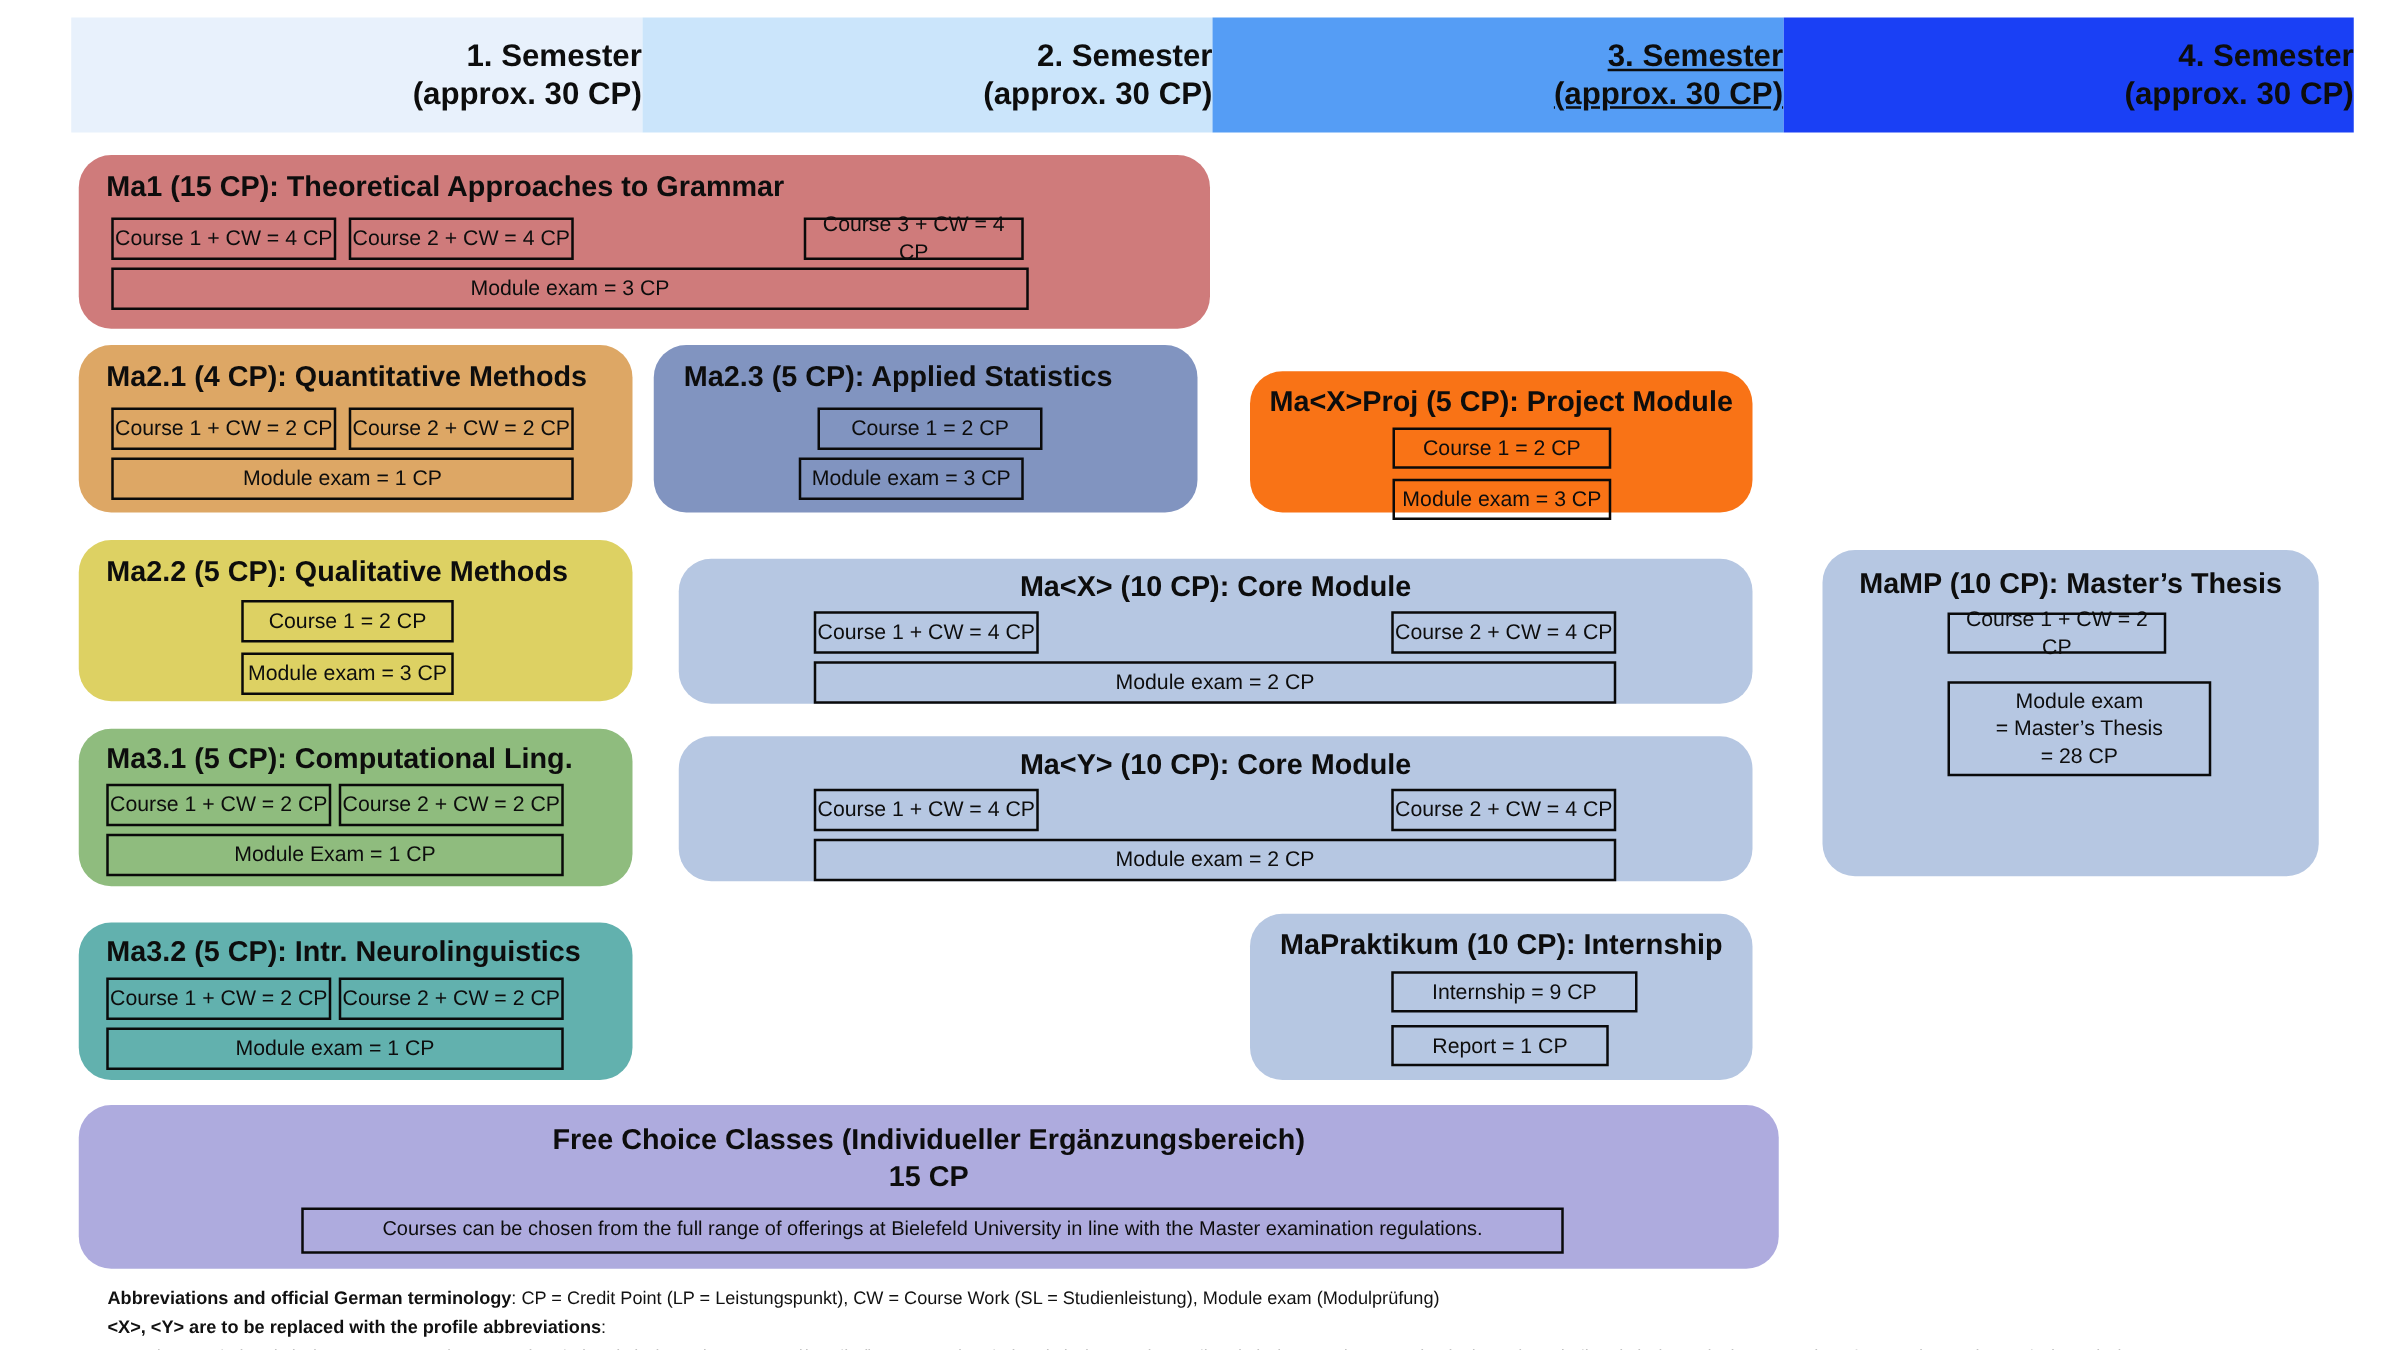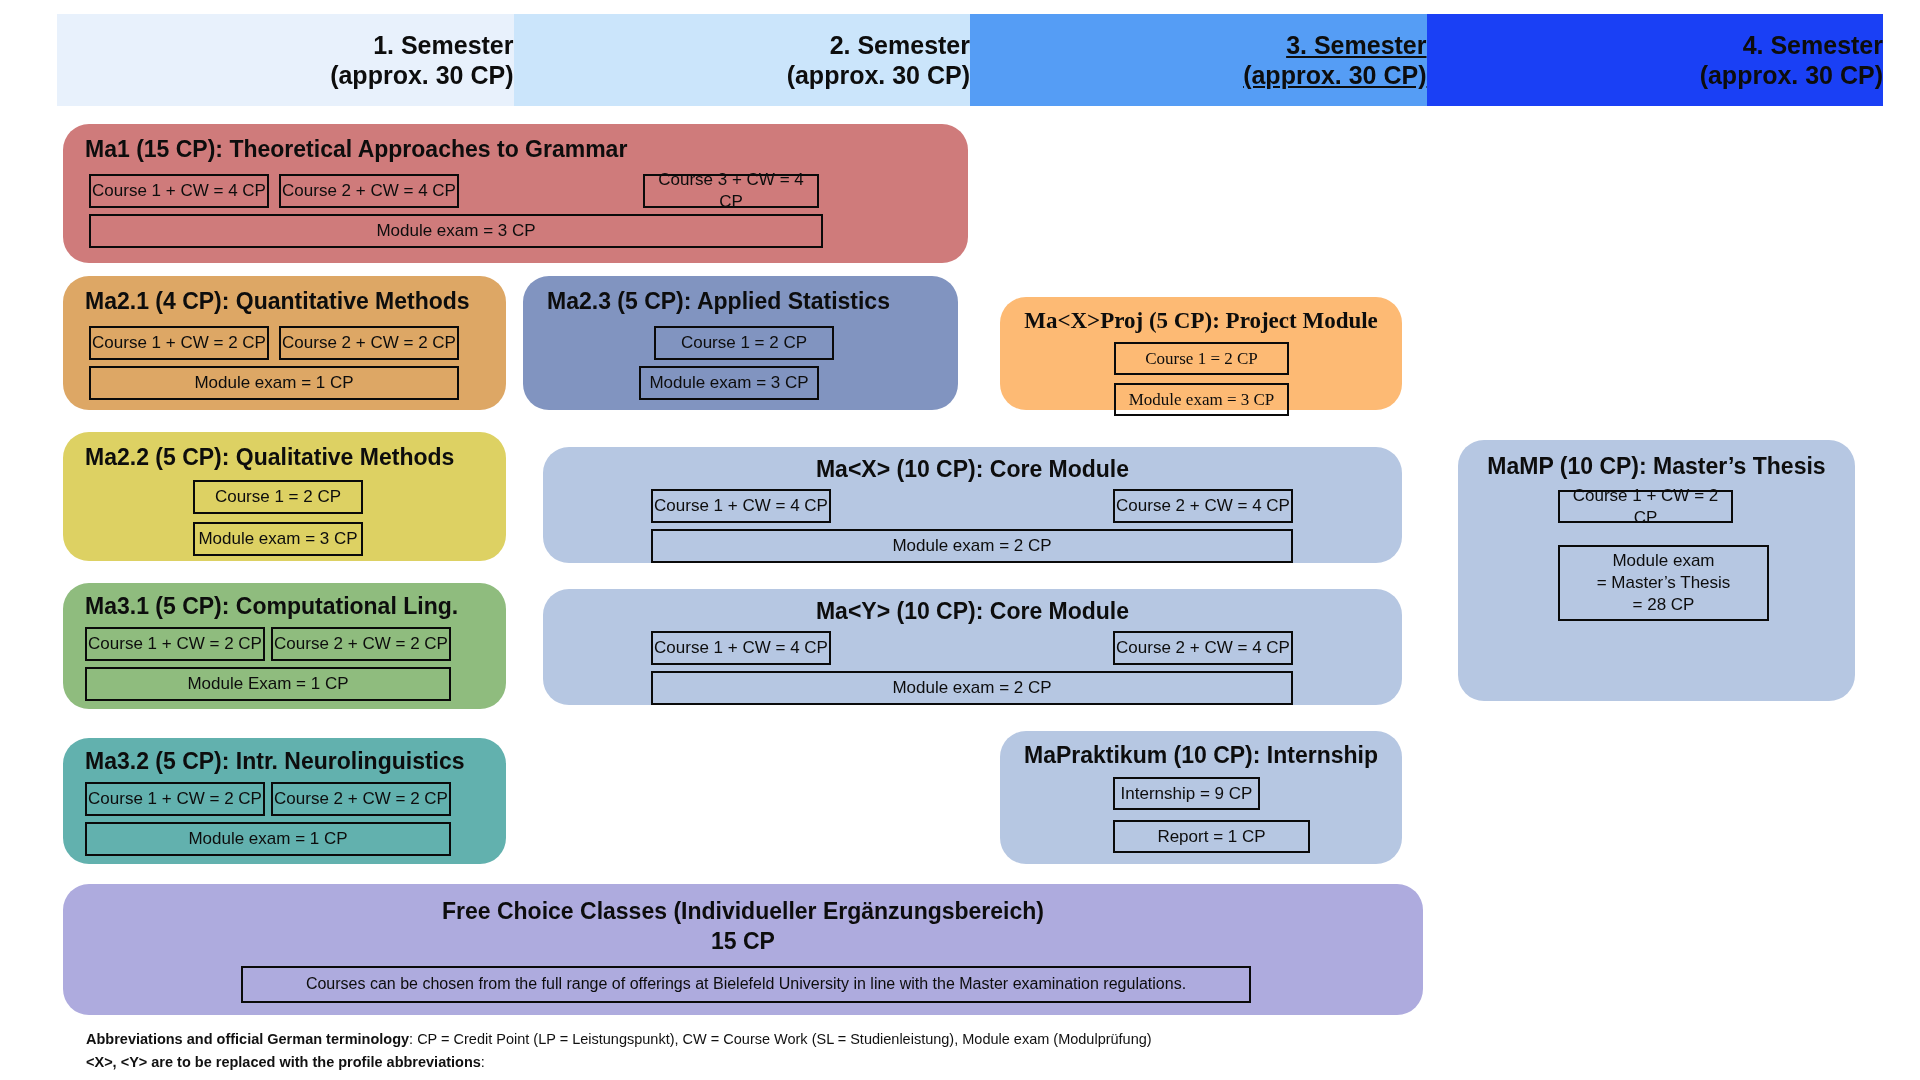--- a/index.html
+++ b/index.html
@@ -119,21 +119,21 @@
   <div class="slot" style="left:216px; top:50px; width:180px; height:34px;">Course 2 + CW = 2 CP</div>
   <div class="slot" style="left:26px; top:90px; width:370px; height:34px;">Module exam = 1 CP</div>
 </div>
 
 <div class="module" style="left: 523px; top: 276px; width: 435px; height: 134px; background-color: rgb(129, 148, 192);">
   <div class="mod-title left" style="position:absolute; left:24px; top:12px;">Ma2.3 (5 CP): Applied Statistics</div>
   <div class="slot" style="left:131px; top:50px; width:180px; height:34px;">Course 1 = 2 CP</div>
   <div class="slot" style="left:116px; top:90px; width:180px; height:34px;">Module exam = 3 CP</div>
 </div>
 
-<div class="module" style="left: 1000px; top: 297px; width: 402px; height: 113px; background-color: #fdba74; font-family: Liberation Serif, serif;">
+<div class="module" style="left: 1000px; top: 297px; width: 402px; height: 113px; background-color: #f97316;">
   <div class="mod-title center" style="position:absolute; left:0; right:0; top:11px;">Ma&lt;X&gt;Proj (5 CP): Project Module</div>
   <div class="slot" style="left:114px; top:45px; width:175px; height:33px;">Course 1 = 2 CP</div>
   <div class="slot" style="left:114px; top:86px; width:175px; height:33px;">Module exam = 3 CP</div>
 </div>
 
 <div class="module" style="left: 63px; top: 432px; width: 443px; height: 129px; background-color: rgb(221, 209, 99);">
   <div class="mod-title left" style="position:absolute; left:22px; top:12px;">Ma2.2 (5 CP): Qualitative Methods</div>
   <div class="slot" style="left:130px; top:48px; width:170px; height:34px;">Course 1 = 2 CP</div>
   <div class="slot" style="left:130px; top:90px; width:170px; height:34px;">Module exam = 3 CP</div>
 </div>
@@ -169,22 +169,22 @@
 
 <div class="module" style="left: 63px; top: 738px; width: 443px; height: 126px; background-color: rgb(98, 177, 174);">
   <div class="mod-title left" style="position:absolute; left:22px; top:10px;">Ma3.2 (5 CP): Intr. Neurolinguistics</div>
   <div class="slot" style="left:22px; top:44px; width:180px; height:34px;">Course 1 + CW = 2 CP</div>
   <div class="slot" style="left:208px; top:44px; width:180px; height:34px;">Course 2 + CW = 2 CP</div>
   <div class="slot" style="left:22px; top:84px; width:366px; height:34px;">Module exam = 1 CP</div>
 </div>
 
 <div class="module" style="left: 1000px; top: 731px; width: 402px; height: 133px; background-color: rgb(182, 199, 226);">
   <div class="mod-title center" style="position:absolute; left:0; right:0; top:11px;">MaPraktikum (10 CP): Internship</div>
-  <div class="slot" style="left:113px; top:46px; width:147px; height:33px;text-align:center;">Internship = 9 CP</div>
-  <div class="slot" style="left:113px; top:89px; width:197px; height:33px;">Report = 1 CP</div>
+  <div class="slot" style="left:113px; top:46px; width:197px; height:33px;text-align:center;">Internship = 9 CP</div>
+  <div class="slot" style="left:113px; top:89px; width:174px; height:33px;">Report = 1 CP</div>
 </div>
 
 <div class="module" style="left: 63px; top: 884px; width: 1360px; height: 131px; background-color: rgb(174, 171, 222);">
   <div class="mod-title center" style="position:absolute; left:0; right:0; top:14px;">Free Choice Classes  (Individueller Ergänzungsbereich)</div>
   <div class="mod-title center" style="position:absolute; left:0; right:0; top:44px;">15 CP</div>
   <div class="slot" style="left:178px; top:82px; width:1010px; height:37px; font-size:16px;">Courses can be chosen from the full range of offerings at Bielefeld University in line with the Master examination regulations.</div>
 </div>
 
 <div class="legend">
   <div class="row">

